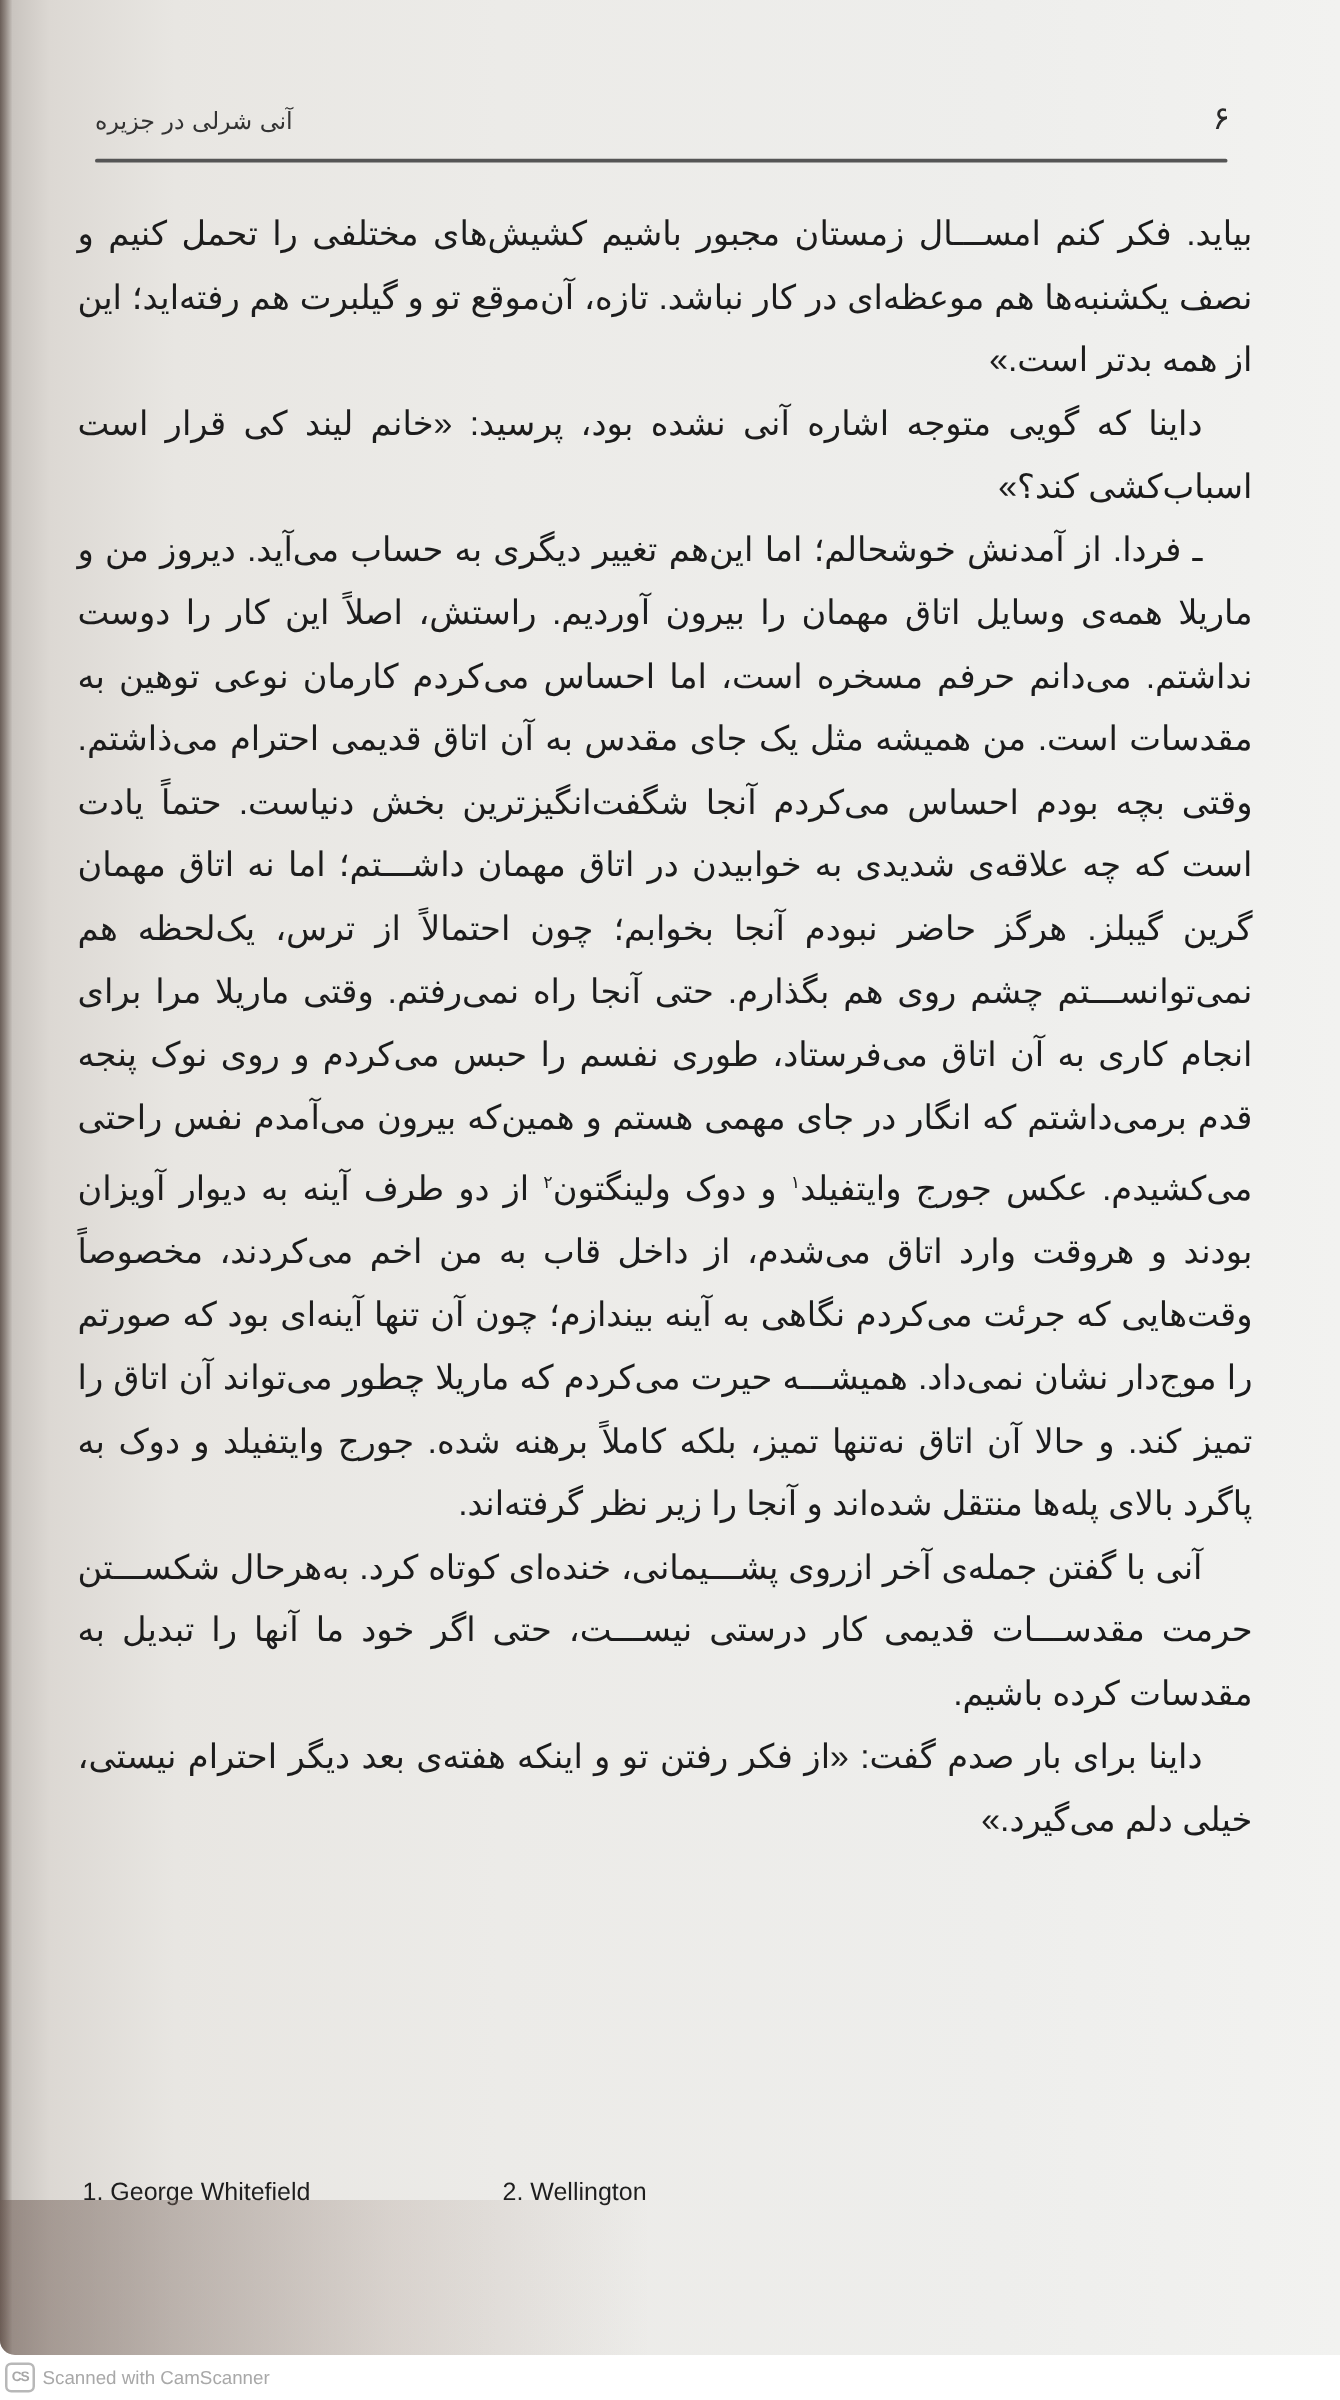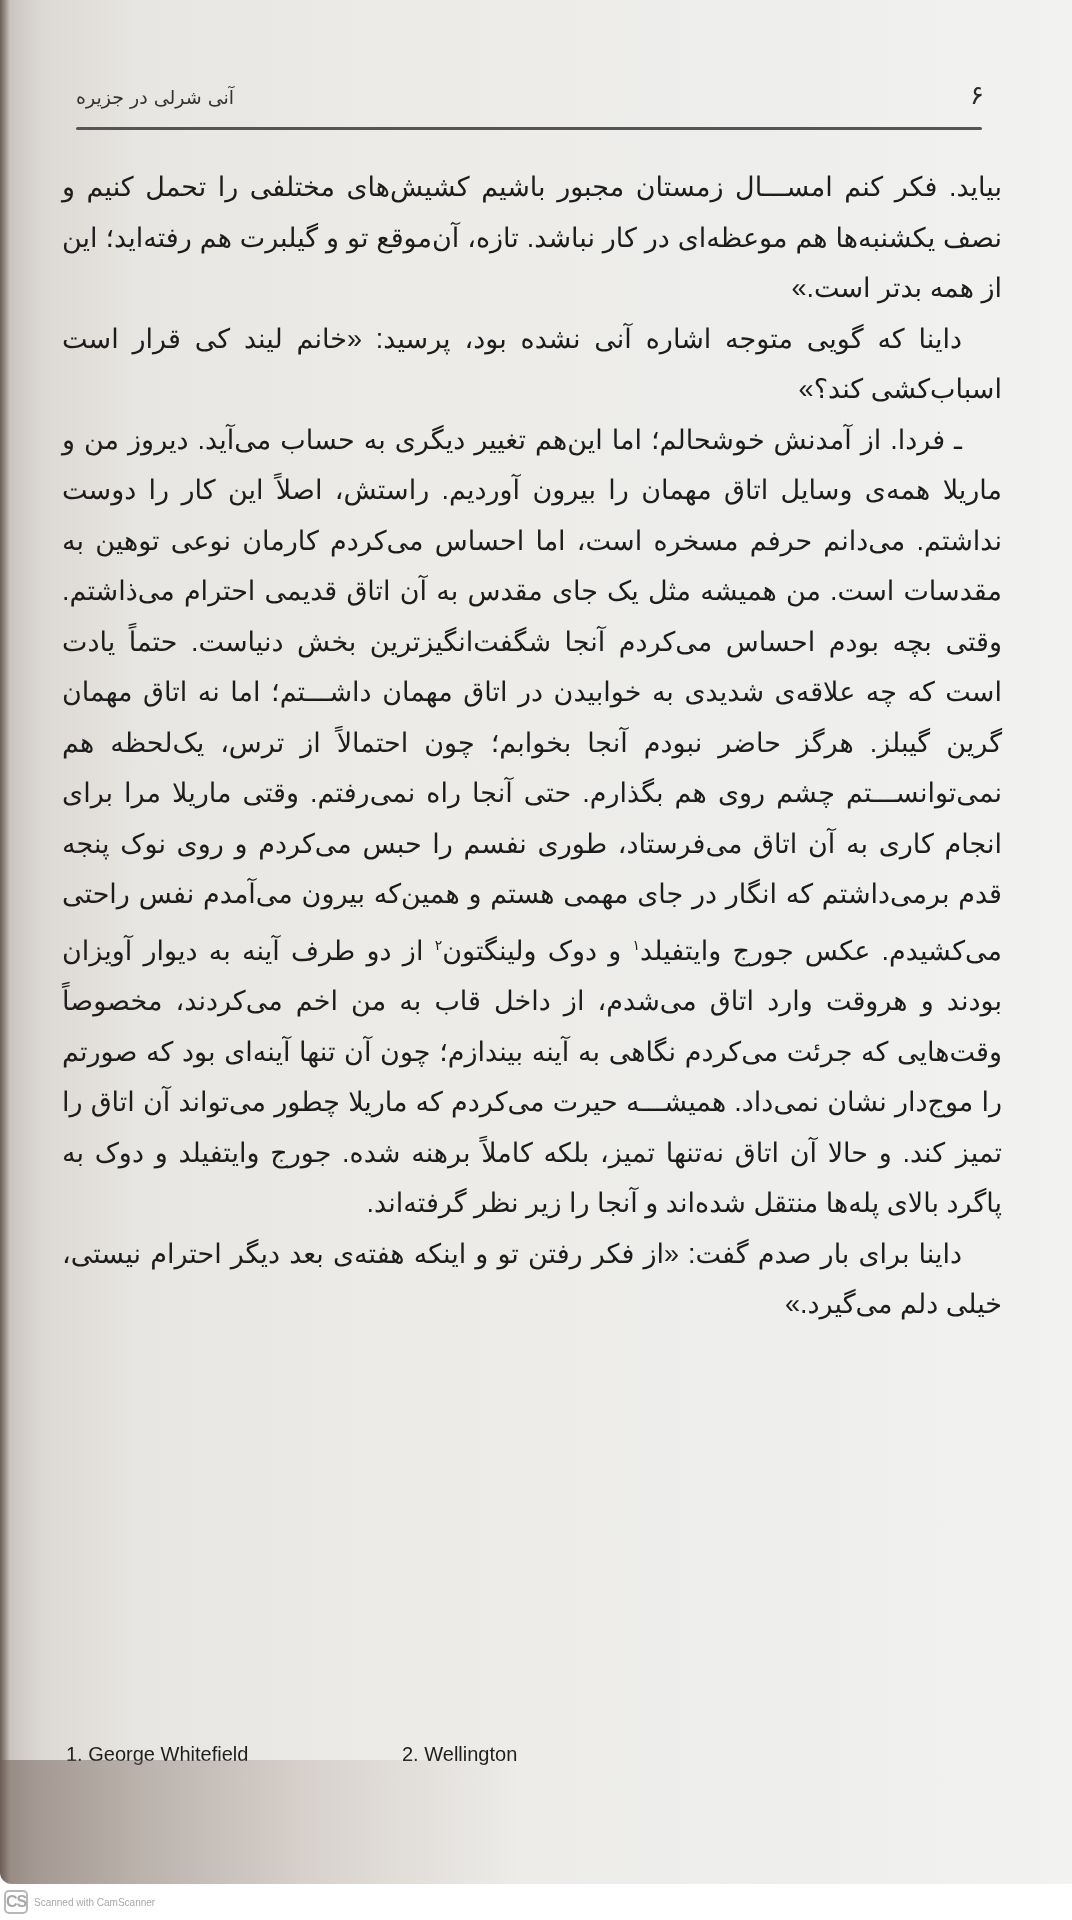--- a/index.html
+++ b/index.html
@@ -48,41 +48,42 @@
     font-family:"Liberation Sans", sans-serif; font-size:20px; color:#1e1e1e;text-decoration:underline;
   }
   .fn1 { position:absolute; left:0; top:0; }
   .fn2 { position:absolute; left:336px; top:0; }
   .watermark {
     position:absolute; left:4px; top:1888px; height:28px; display:flex; align-items:center;
     font-family:"Liberation Sans", sans-serif;
   }
   .cs-logo {
     width:24px; height:24px; border:2px solid #b8b8b8; border-radius:5px;
-    color:#a8a8a8; font-size:16px; font-weight:bold; display:flex; align-items:center; justify-content:center;
+    color:#a8a8a8; font-size:11px; font-weight:bold; display:flex; align-items:center; justify-content:center;
     box-sizing:border-box; letter-spacing:-1px;
   }
-  .cs-text { color:#a8a8a8; font-size:10px; margin-left:6px; }
+  .cs-text { color:#a8a8a8; font-size:15px; margin-left:6px; }
   sup { font-size:14px; }
 </style>
 </head>
 <body>
 
 <div class="page">
 
   <div class="running-head">
     <span class="page-number">۶</span>
     <span class="book-title">آنی شرلی در جزیره</span>
   </div>
   <div class="rule"></div>
 
   <div class="body-text">
     <p class="continued">بیاید. فکر کنم امســـال زمستان مجبور باشیم کشیش‌های مختلفی را تحمل کنیم و نصف یکشنبه‌ها هم موعظه‌ای در کار نباشد. تازه، آن‌موقع تو و گیلبرت هم رفته‌اید؛ این از همه بدتر است.»</p>
     <p class="indent">داینا که گویی متوجه اشاره آنی نشده بود، پرسید: «خانم لیند کی قرار است اسباب‌کشی کند؟»</p>
     <p class="indent"><span>ـ فردا. از آمدنش خوشحالم؛ اما این‌هم تغییر دیگری به حساب می‌آید. دیروز من و ماریلا همه‌ی وسایل اتاق مهمان را بیرون آوردیم. راستش، اصلاً این کار را دوست نداشتم. می‌دانم حرفم مسخره است، اما احساس می‌کردم کارمان نوعی توهین به مقدسات است. من همیشه مثل یک جای مقدس به آن اتاق قدیمی احترام می‌ذاشتم. وقتی بچه بودم احساس می‌کردم آنجا شگفت‌انگیزترین بخش دنیاست. حتماً یادت است که چه علاقه‌ی شدیدی به خوابیدن در اتاق مهمان داشـــتم؛ اما نه اتاق مهمان گرین گیبلز. هرگز حاضر نبودم آنجا بخوابم؛ چون احتمالاً از ترس، یک‌لحظه هم نمی‌توانســـتم چشم روی هم بگذارم. حتی آنجا راه نمی‌رفتم. وقتی ماریلا مرا برای انجام کاری به آن اتاق می‌فرستاد، طوری نفسم را حبس می‌کردم و روی نوک پنجه قدم برمی‌داشتم که انگار در جای مهمی هستم و همین‌که بیرون می‌آمدم نفس راحتی می‌کشیدم. عکس جورج وایتفیلد</span><sup>۱</sup> <span>و دوک ولینگتون</span><sup>۲</sup> <span>از دو طرف آینه به دیوار آویزان بودند و هروقت وارد اتاق می‌شدم، از داخل قاب به من اخم می‌کردند، مخصوصاً وقت‌هایی که جرئت می‌کردم نگاهی به آینه بیندازم؛ چون آن تنها آینه‌ای بود که صورتم را موج‌دار نشان نمی‌داد. همیشـــه حیرت می‌کردم که ماریلا چطور می‌تواند آن اتاق را تمیز کند. و حالا آن اتاق نه‌تنها تمیز، بلکه کاملاً برهنه شده. جورج وایتفیلد و دوک به پاگرد بالای پله‌ها منتقل شده‌اند و آنجا را زیر نظر گرفته‌اند.</span></p>
+    <p class="indent">آنی با گفتن جمله‌ی آخر ازروی پشـــیمانی، خنده‌ای کوتاه کرد. به‌هرحال شکســـتن حرمت مقدســـات قدیمی کار درستی نیســـت، حتی اگر خود ما آنها را تبدیل به مقدسات کرده باشیم.</p>
     <p class="indent">داینا برای بار صدم گفت: «از فکر رفتن تو و اینکه هفته‌ی بعد دیگر احترام نیستی، خیلی دلم می‌گیرد.»</p>
   </div>
 
   <div class="footnotes">
     <span class="fn1">1. George Whitefield</span>
     <span class="fn2">2. Wellington</span>
   </div>
 </div>
 
 <div class="watermark">

